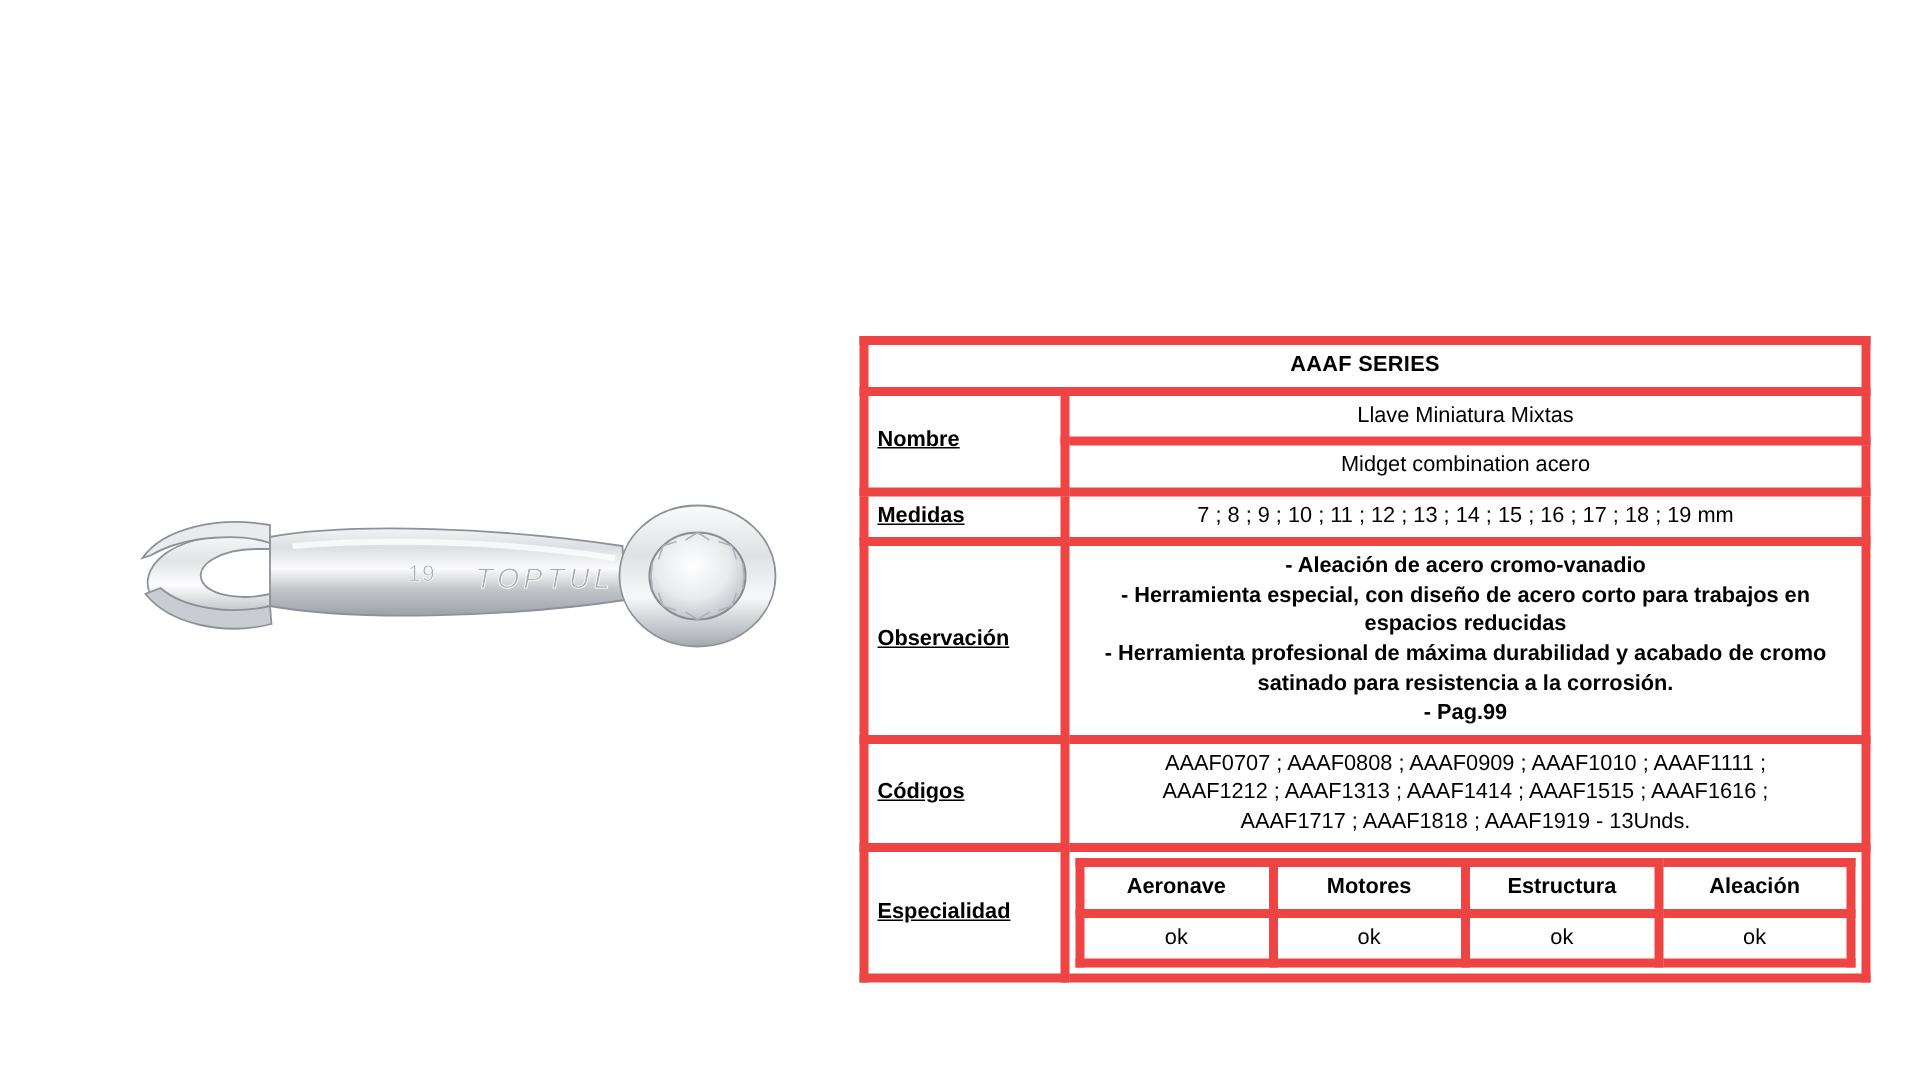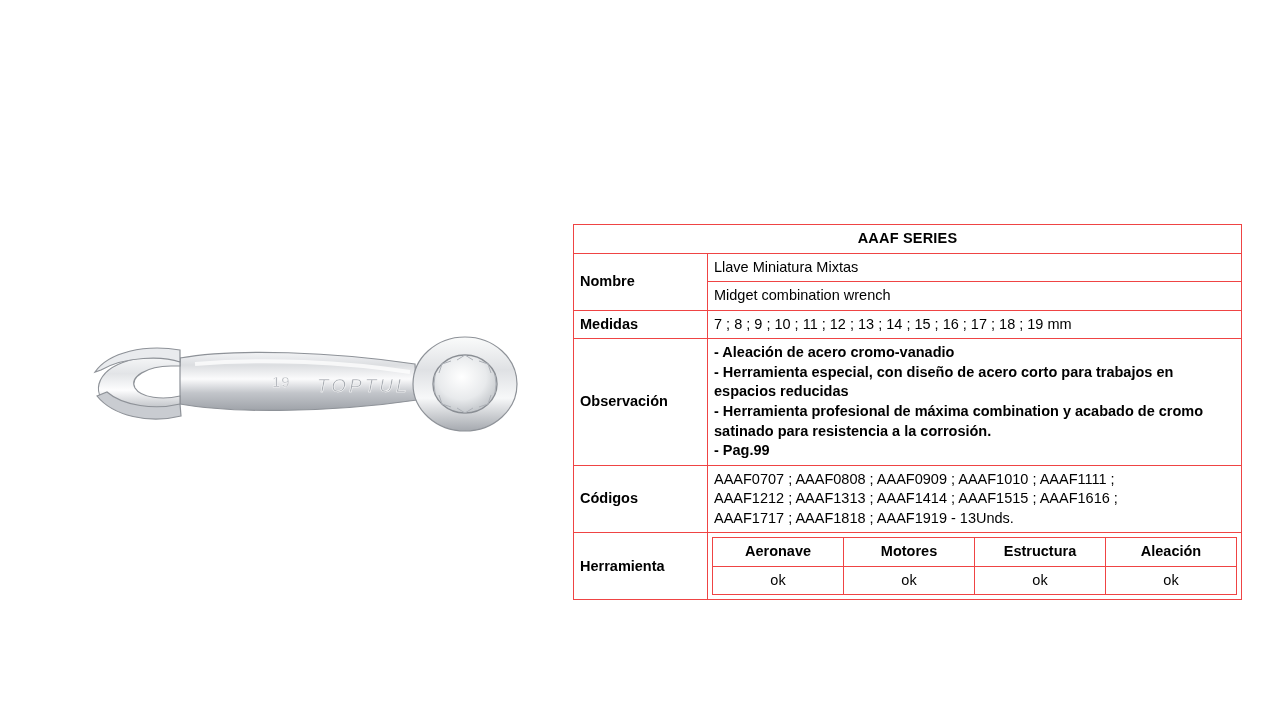--- a/index.html
+++ b/index.html
@@ -30,39 +30,41 @@
     position: absolute;
     left: 573px;
     top: 224px;
     width: 668px;
     border-collapse: collapse;
     table-layout: fixed;
     font-size: 14.5px;
     line-height: 1.35;
   }
   #spec-table td {
-    border: 1px solid #ef4444;
+    border: 6px solid #ef4444;
     padding: 4px 6px;
     vertical-align: middle;
     margin-left: 42px;
   }
   .title-cell {
     text-align: center;
     font-weight: bold;
     font-size: 14.5px;
     padding: 7px 6px;
     letter-spacing: .2px;
   }
   .label-cell {
     font-weight: bold;
     width: 130px;
     padding-left: 6px;
+    text-decoration: underline;
   }
   .val-cell {
     font-weight: normal;
+    text-align: center;
   }
   .obs-cell {
     padding-top: 5px;
     padding-bottom: 5px;
     font-weight: bold;
   }
   .obs-line { white-space: normal; }
   .codes-cell { }
   .sub-head {
     text-align: center;
@@ -153,49 +155,49 @@
   <tbody>
     <tr>
       <td class="title-cell" colspan="2">AAAF SERIES</td>
     </tr>
 
     <tr>
       <td class="label-cell" rowspan="2">Nombre</td>
       <td class="val-cell">Llave Miniatura Mixtas</td>
     </tr>
     <tr>
-      <td class="val-cell">Midget combination wrench</td>
+      <td class="val-cell">Midget combination acero</td>
     </tr>
 
     <tr>
       <td class="label-cell">Medidas</td>
       <td class="val-cell">7 ; 8 ; 9 ; 10 ; 11 ; 12 ; 13 ; 14 ; 15 ; 16 ; 17 ; 18 ; 19  mm</td>
     </tr>
 
     <tr>
       <td class="label-cell">Observación</td>
       <td class="val-cell obs-cell">
         <div class="obs-line">- Aleación de acero cromo-vanadio</div>
         <div class="obs-line">- Herramienta especial, con diseño de acero corto para trabajos en espacios reducidas</div>
-        <div class="obs-line">- Herramienta profesional de máxima combination y acabado de cromo satinado para resistencia a la corrosión.</div>
+        <div class="obs-line">- Herramienta profesional de máxima durabilidad y acabado de cromo satinado para resistencia a la corrosión.</div>
         <div class="obs-line">- Pag.99</div>
       </td>
     </tr>
 
     <tr>
       <td class="label-cell">Códigos</td>
       <td class="val-cell codes-cell">
         <div>AAAF0707 ; AAAF0808 ; AAAF0909 ; AAAF1010 ; AAAF1111 ;</div>
         <div>AAAF1212 ; AAAF1313 ; AAAF1414 ; AAAF1515 ; AAAF1616 ;</div>
         <div>AAAF1717 ; AAAF1818 ; AAAF1919 - 13Unds.</div>
       </td>
     </tr>
 
     <tr>
-      <td class="label-cell">Herramienta</td>
+      <td class="label-cell">Especialidad</td>
       <td class="no-pad">
         <table class="nested">
           <colgroup>
             <col style="width:25%">
               <col style="width:25%">
               <col style="width:25%">
               <col style="width:25%">
           </colgroup>
           <tbody>
             <tr>

